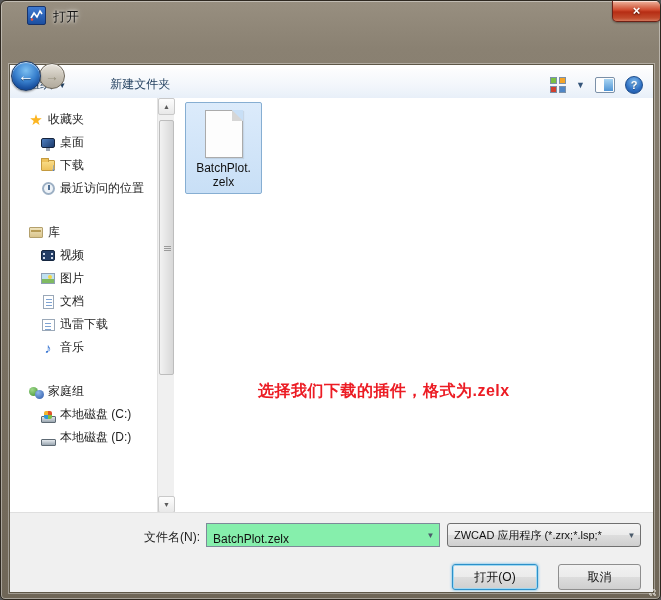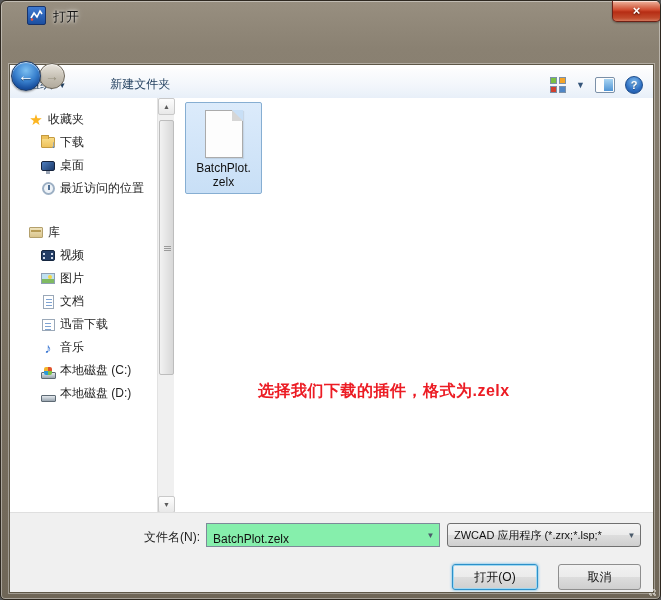--- a/index.html
+++ b/index.html
@@ -247,32 +247,32 @@
 
       <div class="sidebar">
         <div class="side-item lvl0">
           <span class="ico">
               <span class="i-star">★</span>
             </span>
           <span class="lab">收藏夹</span>
         </div>
         <div class="side-item lvl1">
           <span class="ico">
+              <span class="i-desktop"></span>
+            </span>
+          <span class="lab">桌面</span>
+        </div>
+        <div class="side-item lvl1">
+          <span class="ico">
               <span class="i-folder i-dl"></span>
             </span>
           <span class="lab">下载</span>
         </div>
         <div class="side-item lvl1">
           <span class="ico">
-              <span class="i-desktop"></span>
-            </span>
-          <span class="lab">桌面</span>
-        </div>
-        <div class="side-item lvl1">
-          <span class="ico">
               <span class="i-recent"></span>
             </span>
           <span class="lab">最近访问的位置</span>
         </div>
 
         <div class="side-item lvl0 gap">
           <span class="ico">
               <span class="i-lib"></span>
             </span>
           <span class="lab">库</span>
@@ -301,20 +301,26 @@
             </span>
           <span class="lab">迅雷下载</span>
         </div>
         <div class="side-item lvl1">
           <span class="ico">
               <span class="i-music">♪</span>
             </span>
           <span class="lab">音乐</span>
         </div>
 
+        <div class="side-item lvl0 gap">
+          <span class="ico">
+              <span class="i-home"></span>
+            </span>
+          <span class="lab">家庭组</span>
+        </div>
 
         <div class="side-item lvl1">
           <span class="ico">
               <span class="i-disk i-win"></span>
             </span>
           <span class="lab">本地磁盘 (C:)</span>
         </div>
         <div class="side-item lvl1">
           <span class="ico">
               <span class="i-disk"></span>

